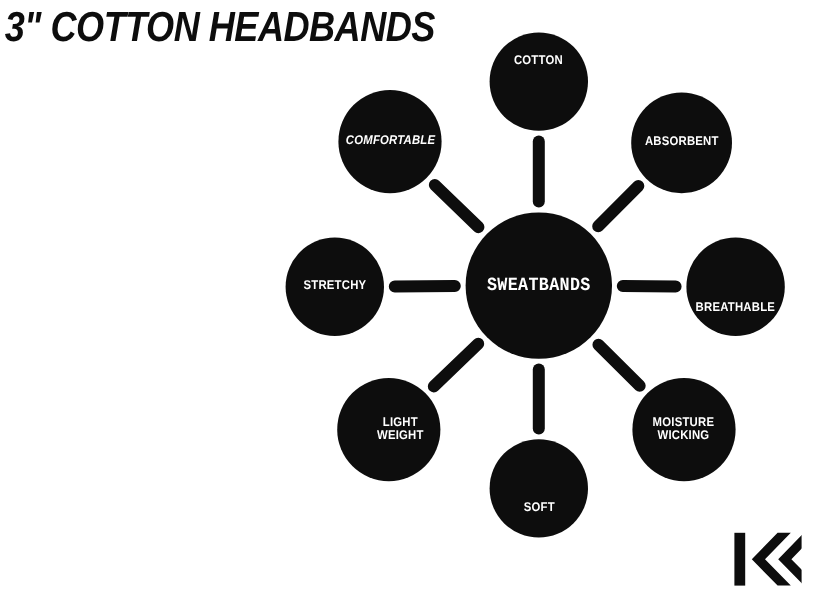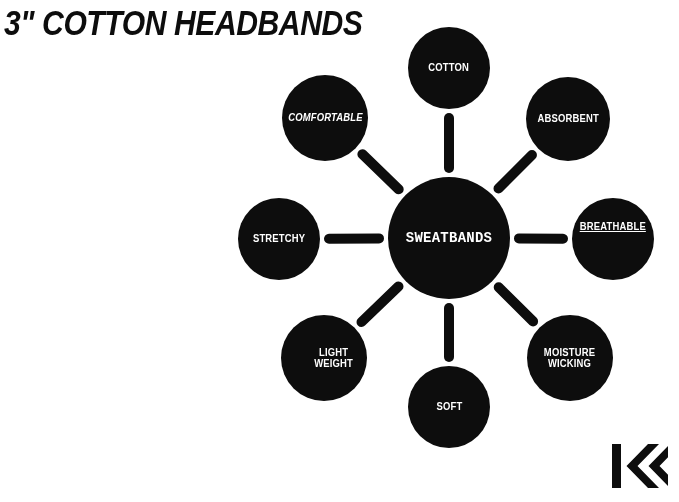--- a/index.html
+++ b/index.html
@@ -105,34 +105,34 @@
           <circle cx="449" cy="407" r="41" fill="#0d0d0d"></circle>
           <circle cx="324" cy="358" r="43" fill="#0d0d0d"></circle>
           <circle cx="279" cy="239" r="41" fill="#0d0d0d"></circle>
           <circle cx="325" cy="118" r="43" fill="#0d0d0d"></circle>
           <circle cx="449" cy="238" r="61" fill="#0d0d0d"></circle>
         </g>
     </svg>
   </div>
 
   <div id="labels">
-      <div class="node" style="left: 395.7px; top: 27px; width: 106.6px; height: 82px;">
+      <div class="node" style="left: 395.7px; top: 10px; width: 106.6px; height: 82px;">
         <span class="node-label spoke-label">COTTON</span>
       </div>
       <div class="node" style="left: 513.4px; top: 77px; width: 109.2px; height: 84px; text-align: right;">
         <span class="node-label spoke-label">ABSORBENT</span>
       </div>
-      <div class="node" style="left: 559.7px; top: 186px; width: 106.6px; height: 82px; text-decoration: underline;">
+      <div class="node" style="left: 559.7px; top: 216px; width: 106.6px; height: 82px;">
         <span class="node-label spoke-label">BREATHABLE</span>
       </div>
       <div class="node" style="left: 514.1px; top: 315px; width: 111.8px; height: 86px; text-align: center;">
         <span class="node-label spoke-label">MOISTURE
 WICKING</span>
       </div>
-      <div class="node" style="left: 395.7px; top: 366px; width: 106.6px; height: 82px;">
+      <div class="node" style="left: 395.7px; top: 383px; width: 106.6px; height: 82px;">
         <span class="node-label spoke-label">SOFT</span>
       </div>
       <div class="node" style="left: 278px; top: 315px; width: 111.8px; height: 86px;">
         <span class="node-label spoke-label">LIGHT
 WEIGHT</span>
       </div>
       <div class="node" style="left: 225.7px; top: 198px; width: 106.6px; height: 82px;">
         <span class="node-label spoke-label">STRETCHY</span>
       </div>
       <div class="node" style="left: 269.1px; top: 75px; width: 111.8px; height: 86px; font-style: italic;">

